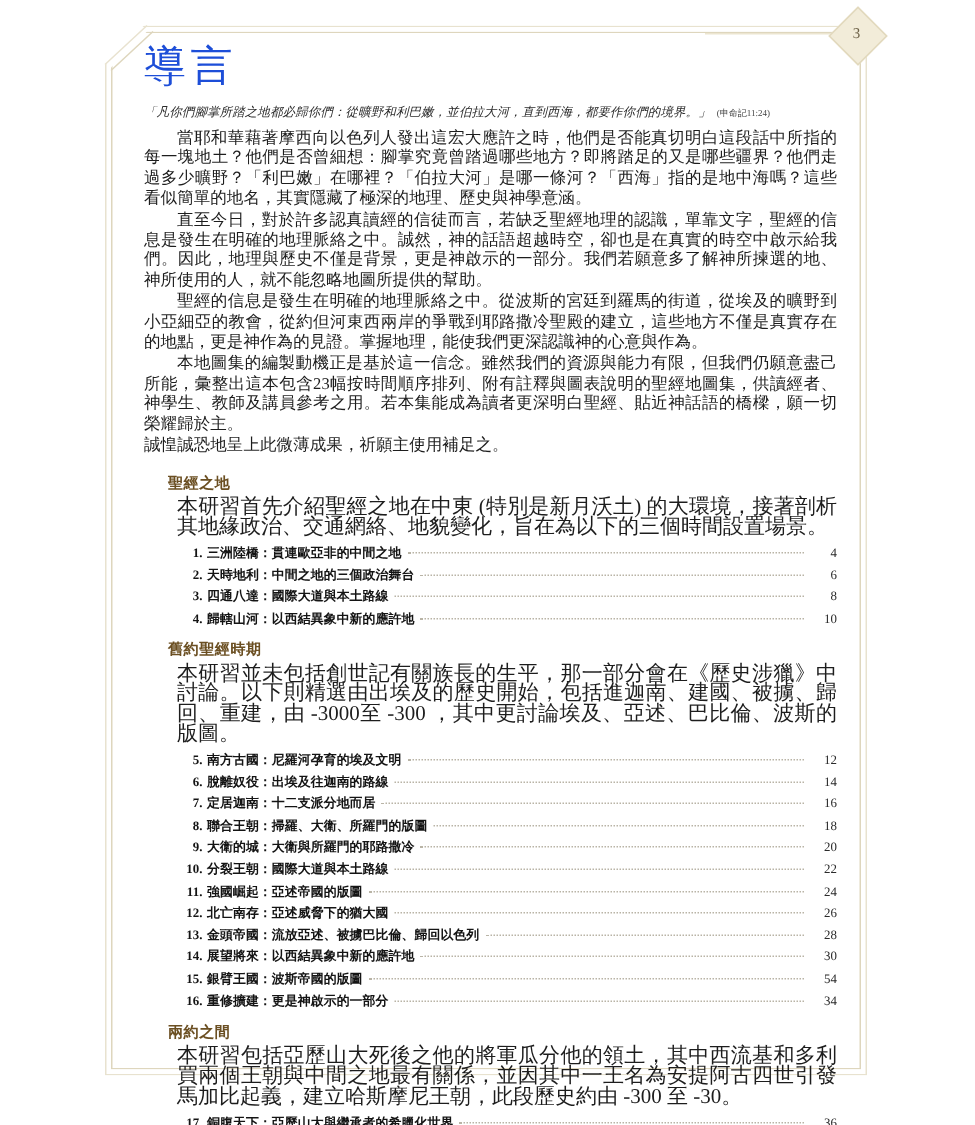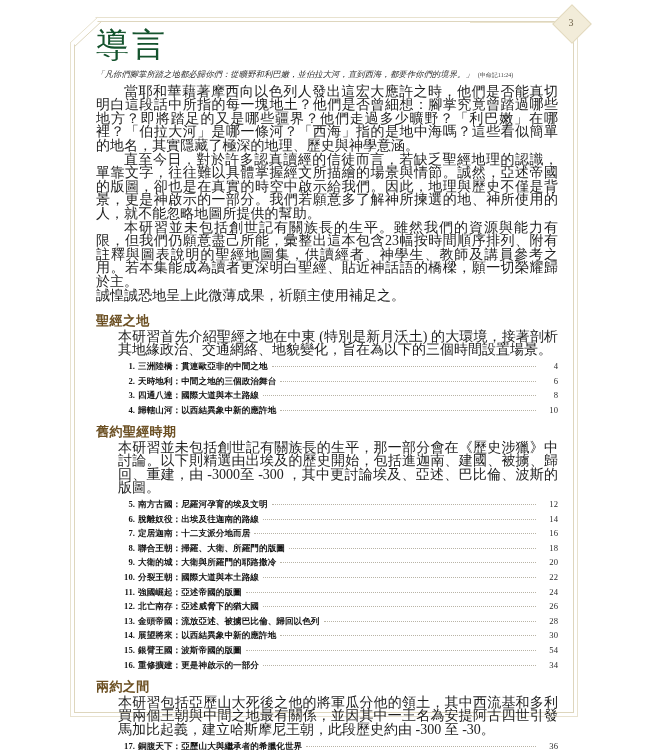--- a/index.html
+++ b/index.html
@@ -92,23 +92,23 @@
 
   
   #content {
     position: absolute;
     left: 96px;
     top: 30px;
     width: 462px;
   }
 
   #doc-title {
-    font-size: 33px;
+    font-size: 28px;
     line-height: 30px;
-    color: #14532d;
+    color: #1d4ed8;
     letter-spacing: 3px;
     font-weight: normal;
     margin: 0 0 9px 0;
     font-family: "Liberation Serif", "DejaVu Serif", serif;
   }
 
   .epigraph {
     font-size: 8.3px;
     line-height: 12px;
     color: #2b2b2b;
@@ -118,40 +118,40 @@
   }
   .epigraph .ref {
     font-style: normal;
     font-size: 6px;
     color: #444;
     margin-left: 4px;
     letter-spacing: 0;
   }
 
   p.body {
-    font-size: 14px;
+    font-size: 11px;
     line-height: 13.4px;
     color: #1d1d1d;
     margin: 0 0 1px 0;
     text-indent: 2em;
     text-align: justify;
     letter-spacing: 0.05px;
   }
   p.body.noindent { text-indent: 0; }
 
   
   .toc-section { margin-top: 8px; }
   .toc-section:first-of-type { margin-top: 11px; }
 
   h2.section-title {
-    font-size: 13px;
+    font-size: 10px;
     line-height: 14px;
     color: #6b4f22;
     font-weight: bold;
-    margin: 0 0 2px 0;
+    margin: 0 0 2px 16px;
     letter-spacing: 0.4px;
   }
 
   p.section-blurb {
     font-size: 14px;
     line-height: 13.2px;
     color: #1d1d1d;
     margin: 0 0 3px 0;
     padding-left: 22px;
     text-indent: 0;
@@ -218,22 +218,23 @@
   <div id="content">
 
     <h1 id="doc-title">導言</h1>
 
     <p class="epigraph">
       <span>「凡你們腳掌所踏之地都必歸你們：從曠野和利巴嫩，並伯拉大河，直到西海，都要作你們的境界。」</span><span class="ref">(申命記11:24)</span>
     </p>
 
     <div id="intro-body">
         <p class="body">當耶和華藉著摩西向以色列人發出這宏大應許之時，他們是否能真切明白這段話中所指的每一塊地土？他們是否曾細想：腳掌究竟曾踏過哪些地方？即將踏足的又是哪些疆界？他們走過多少曠野？「利巴嫩」在哪裡？「伯拉大河」是哪一條河？「西海」指的是地中海嗎？這些看似簡單的地名，其實隱藏了極深的地理、歷史與神學意涵。</p>
-        <p class="body">直至今日，對於許多認真讀經的信徒而言，若缺乏聖經地理的認識，單靠文字，往往難以具體掌握經文所描繪的場景與情節。誠然，亞述帝國的版圖，卻也是在真實的時空中啟示給我們。因此，地理與歷史不僅是背景，更是神啟示的一部分。我們若願意多了解神所揀選的地、神所使用的人，就不能忽略地圖所提供的幫助。</p>
-        <p class="body">本研習並未包括創世記有關族長的生平。雖然我們的資源與能力有限，但我們仍願意盡己所能，彙整出這本包含23幅按時間順序排列、附有註釋與圖表說明的聖經地圖集，供讀經者、神學生、教師及講員參考之用。若本集能成為讀者更深明白聖經、貼近神話語的橋樑，願一切榮耀歸於主。</p>
+        <p class="body">直至今日，對於許多認真讀經的信徒而言，若缺乏聖經地理的認識，單靠文字，聖經的信息是發生在明確的地理脈絡之中。誠然，神的話語超越時空，卻也是在真實的時空中啟示給我們。因此，地理與歷史不僅是背景，更是神啟示的一部分。我們若願意多了解神所揀選的地、神所使用的人，就不能忽略地圖所提供的幫助。</p>
+        <p class="body">聖經的信息是發生在明確的地理脈絡之中。從波斯的宮廷到羅馬的街道，從埃及的曠野到小亞細亞的教會，從約但河東西兩岸的爭戰到耶路撒冷聖殿的建立，這些地方不僅是真實存在的地點，更是神作為的見證。掌握地理，能使我們更深認識神的心意與作為。</p>
+        <p class="body">本地圖集的編製動機正是基於這一信念。雖然我們的資源與能力有限，但我們仍願意盡己所能，彙整出這本包含23幅按時間順序排列、附有註釋與圖表說明的聖經地圖集，供讀經者、神學生、教師及講員參考之用。若本集能成為讀者更深明白聖經、貼近神話語的橋樑，願一切榮耀歸於主。</p>
         <p class="body noindent">誠惶誠恐地呈上此微薄成果，祈願主使用補足之。</p>
       </div>
 
     <div id="toc">
         <section class="toc-section">
           <h2 class="section-title">聖經之地</h2>
           <p class="section-blurb">本研習首先介紹聖經之地在中東 (特別是新月沃土) 的大環境，接著剖析其地緣政治、交通網絡、地貌變化，旨在為以下的三個時間設置場景。</p>
           <ol class="toc-list">
             <li class="toc-entry">
               <span class="num">1.</span>

